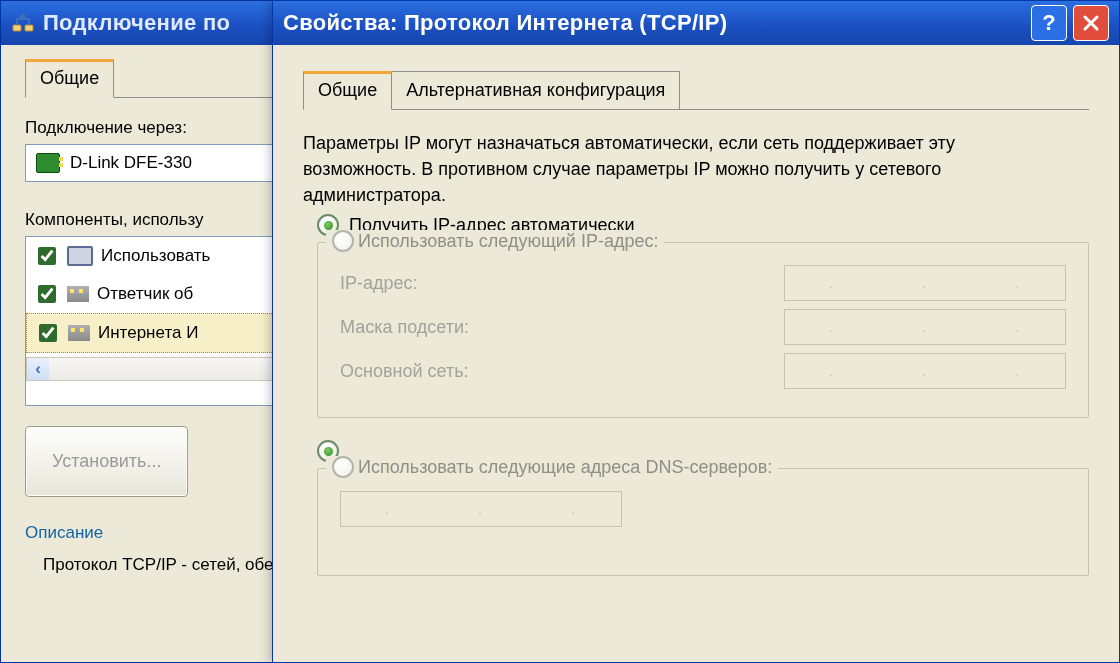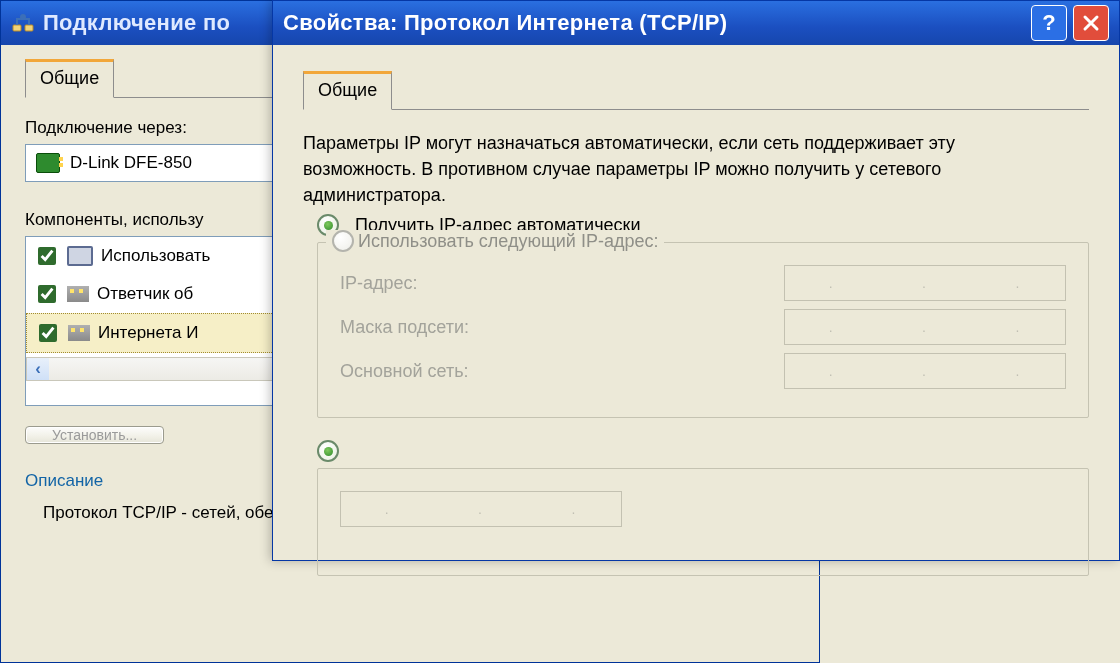--- a/index.html
+++ b/index.html
@@ -196,57 +196,57 @@
     align-items: center;
     justify-content: center;
     color: #3b6fb8;
     font-weight: bold;
   }
 
   .xp-button {
     display: inline-block;
     border: 1px solid #9b9b8e;
     border-radius: 4px;
-    padding: 0 26px;
+    padding: 24px 26px;
     background: linear-gradient(#fdfdfc,#f1f0e7 60%,#e6e5d8);
     color: #9a9a9a;
-    font-size: 14px;
+    font-size: 18px;
     box-shadow: inset 0 0 0 1px #fff;
     margin-top: 20px;
   }
 
   .group-heading {
     color: #1264a6;
     margin-top: 26px;
     position: relative;
   }
 
   
   .win-front {
     left: 272px;
     top: 0;
     width: 848px;
-    height: 561px;
+    height: 663px;
     border: 1px solid #0537a5;
     box-shadow: -2px 0 10px rgba(0,0,0,.25);
   }
   .win-front .titlebar .title-text { color: #fff; }
   .win-front .client {
     padding: 26px 30px 0 30px;
   }
   .info-text {
     font-size: 18px;
     line-height: 1.45;
     max-width: 720px;
   }
 
   .radio-row {
     display: flex;
     align-items: center;
-    gap: 16px;
+    gap: 10px;
     margin: 6px 0 6px 14px;
     font-size: 18px;
     text-align: center;
   }
   .xp-radio {
     width: 22px;
     height: 22px;
     border: 2px solid #6a8a6a;
     border-radius: 50%;
     display: inline-flex;
@@ -327,21 +327,21 @@
 
   <div class="client">
 
     <div class="tabs">
       <div class="tab active">Общие</div>
     </div>
 
     <div class="label">Подключение через:</div>
     <div class="sunken-box">
       <span class="nic-icon"></span>
-      <span>D-Link DFE-850</span>
+      <span>D-Link DFE-330</span>
     </div>
 
     <div class="section-gap"></div>
 
     <div class="label">Компоненты, использу</div>
     <div class="list-box">
       <div class="list-row">
         <input type="checkbox" class="xp-check" checked="" style="">
         <span class="sched-icon"></span>
         <span>Использовать</span>
@@ -376,20 +376,21 @@
       <svg width="18" height="18" viewBox="0 0 18 18">
           <path d="M3 3 L15 15 M15 3 L3 15" stroke="#fff" stroke-width="3" stroke-linecap="round"></path>
         </svg>
     </span>
   </div>
 
   <div class="client">
 
     <div class="tabs">
       <div class="tab active">Общие</div>
+      <div class="tab">Альтернативная конфигурация</div>
     </div>
 
     <div class="info-text">Параметры IP могут назначаться автоматически, если сеть поддерживает эту возможность. В противном случае параметры IP можно получить у сетевого администратора.</div>
 
     <div class="radio-row">
       <span class="xp-radio">
           <span class="dot"></span>
         </span>
       <span>Получить IP-адрес автоматически</span>
     </div>
@@ -426,20 +427,24 @@
       </div>
     </div>
 
     <div class="radio-row">
       <span class="xp-radio">
           <span class="dot"></span>
         </span>
     </div>
 
     <div class="groupbox" style="padding-bottom:40px;">
+      <div class="legend">
+        <span class="xp-radio off"></span>
+        <span>Использовать следующие адреса DNS-серверов:</span>
+      </div>
       <div class="field-row">
         <span class="ip-input">
             <span>.</span>
             <span>.</span>
             <span>.</span>
           </span>
       </div>
     </div>
 
   </div>

